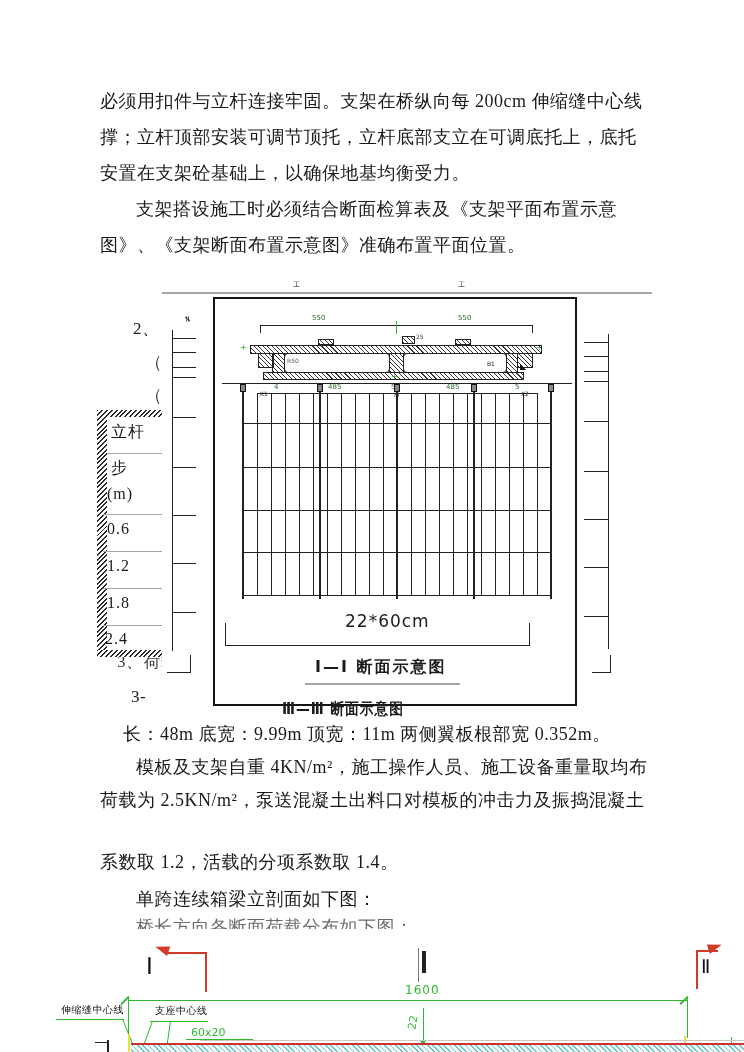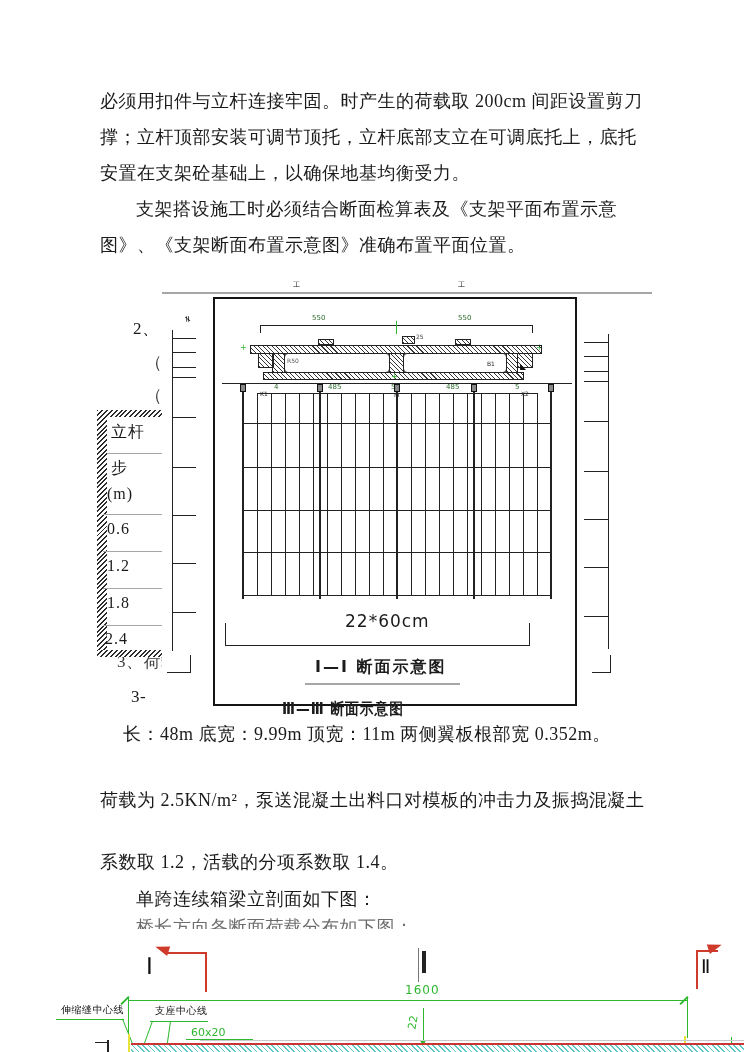--- a/index.html
+++ b/index.html
@@ -30,21 +30,21 @@
   .frame{position:absolute;border:2px solid #151515;background:transparent;box-sizing:border-box;}
   .beam{position:absolute;border-top:2px solid #cc3333;background:repeating-linear-gradient(45deg,#fff 0 2.6px,#5fc9c9 2.6px 3.8px);}
   .arrow-red{position:absolute;width:0;height:0;border-style:solid;}
   .gtick{position:absolute;width:2px;height:11px;background:#2eb82e;}
 </style>
 </head>
 <body>
 
 <div id="page">
 
-  <div class="tl" style="left:100px;top:90px">必须用扣件与立杆连接牢固。时产生的荷载取 200cm 间距设置剪刀</div>
+  <div class="tl" style="left:100px;top:90px">必须用扣件与立杆连接牢固。支架在桥纵向每 200cm 伸缩缝中心线</div>
   <div class="tl" style="left:100px;top:126px">撑；立杆顶部安装可调节顶托，立杆底部支立在可调底托上，底托</div>
   <div class="tl" style="left:100px;top:162px">安置在支架砼基础上，以确保地基均衡受力。</div>
   <div class="tl" style="left:100px;top:234px">图》、《支架断面布置示意图》准确布置平面位置。</div>
   <div class="tl" style="left:136px;top:198px">支架搭设施工时必须结合断面检算表及《支架平面布置示意</div>
 
   <div class="under tl" style="left:133px;top:318px;font-size:17px">2、</div>
   <div class="under tl clip" style="left:145px;top:352px;font-size:17px;width:16px">（1</div>
   <div class="under tl clip" style="left:145px;top:385px;font-size:17px;width:16px">（2</div>
   <div class="under tl clip" style="left:117px;top:651px;font-size:17px;width:48px">3、荷载</div>
   <div class="under tl" style="left:131px;top:686px;font-size:17px">3-</div>
@@ -187,20 +187,21 @@
     <div class="ln" style="left:225px;top:623px;width:1px;height:23px"></div>
     <div class="ln" style="left:529px;top:623px;width:1px;height:23px"></div>
     <div class="cad" style="left:345px;top:611px;font-size:17px;letter-spacing:1px">22*60cm</div>
 
     <div class="cad" style="left:315px;top:657px;font-size:16px;letter-spacing:2px;font-weight:bold">Ⅰ—Ⅰ 断面示意图</div>
     <div class="grayln" style="left:305px;top:683px;width:155px;height:2px"></div>
     <div class="cad" style="left:282px;top:699px;font-size:15px;font-weight:bold;transform:scale(.92,1.05);transform-origin:left top;letter-spacing:1px">Ⅲ—Ⅲ 断面示意图</div>
   </div>
 
   <div class="tl" style="left:123px;top:723px">长：48m 底宽：9.99m 顶宽：11m 两侧翼板根部宽 0.352m。</div>
+  <div class="tl" style="left:136px;top:756px">模板及支架自重 4KN/m²，施工操作人员、施工设备重量取均布</div>
   <div class="tl" style="left:100px;top:789px">荷载为 2.5KN/m²，泵送混凝土出料口对模板的冲击力及振捣混凝土</div>
   <div class="tl" style="left:100px;top:851px">系数取 1.2，活载的分项系数取 1.4。</div>
   <div class="tl" style="left:136px;top:888px">单跨连续箱梁立剖面如下图：</div>
   <div class="tl clip" style="left:136px;top:916px;height:13px;opacity:.75">桥长方向各断面荷载分布如下图：</div>
 
   <div class="draw" style="left:0;top:0;width:744px;height:1052px">
 
     <div class="blabel" style="left:146px;top:953px;font-size:23px">Ⅰ</div>
     <div class="redln" style="left:167px;top:952px;width:40px;height:2px"></div>
     <div class="redln" style="left:205px;top:952px;width:2px;height:40px"></div>

